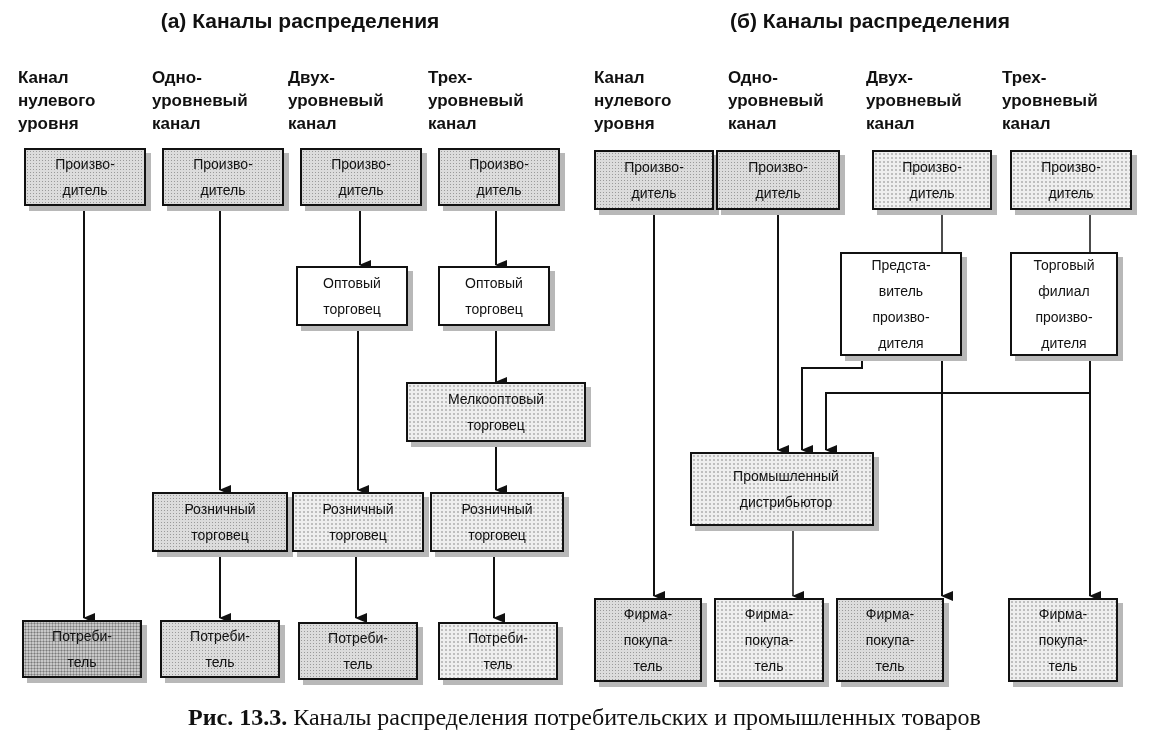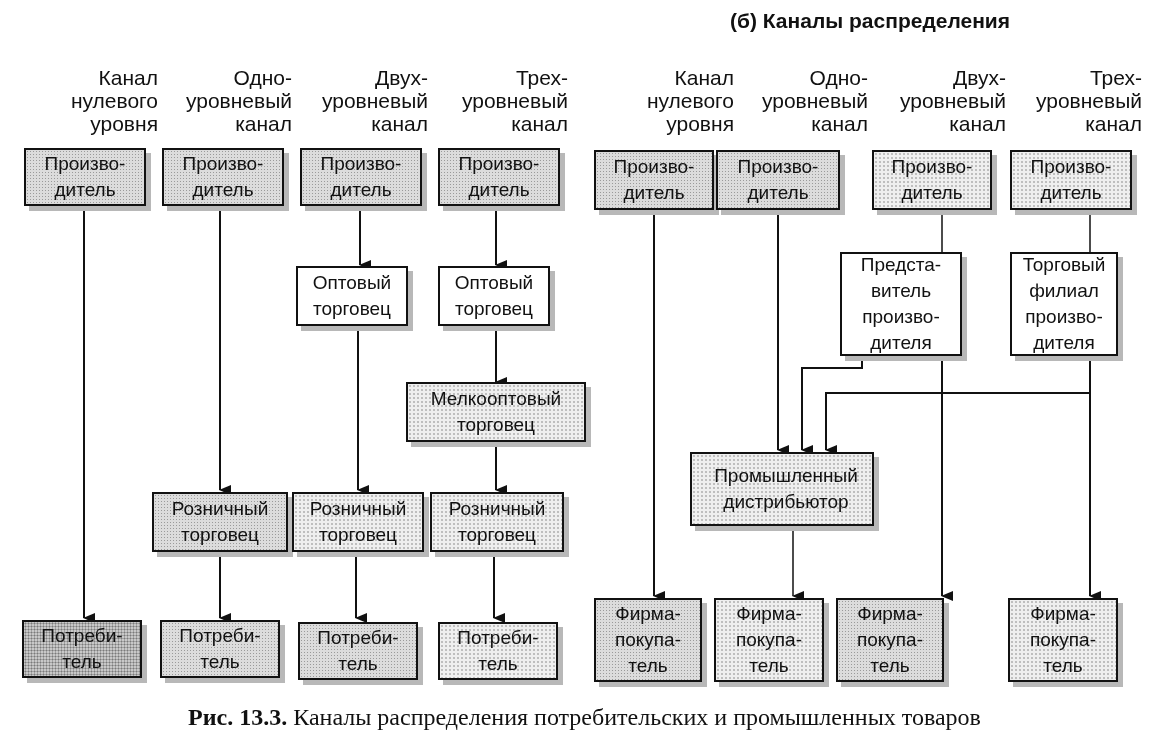--- a/index.html
+++ b/index.html
@@ -1,40 +1,41 @@
 <!DOCTYPE html>
 <html><head>
 <meta charset="utf-8">
 <style>
   html, body { margin: 0; padding: 0; background: #ffffff; }
   body { width: 1169px; height: 740px; position: relative; overflow: hidden;
          font-family: "Liberation Sans", sans-serif; color: #111; }
   .title { position: absolute; text-align: center; font-weight: bold; font-size: 21px; line-height: 26px; }
-  .colhead { position: absolute; text-align: right; font-size: 21px; line-height: 23px; width: 140px; }
-  .box { position: absolute; border: 2px solid #111; text-align: center; font-size: 19px; line-height: 26px;
+  .colhead { position: absolute; text-align: left; font-size: 17px; line-height: 23px; width: 140px; font-weight: bold; }
+  .box { position: absolute; border: 2px solid #111; text-align: center; font-size: 14px; line-height: 26px;
          box-shadow: 5px 5px 0 #b8b8b8; display: flex; flex-direction: column; justify-content: center; box-sizing: border-box; }
   .dotted { background-color: #dcdcdc;
             background-image: radial-gradient(#9a9a9a 0.8px, transparent 1px);
             background-size: 3px 3px; }
   .light { background-color: #efefef;
            background-image: radial-gradient(#bdbdbd 0.7px, transparent 1px);
            background-size: 4px 4px; }
   .white { background: #ffffff; }
   .dark { background-color: #c8c8c8;
           background-image: radial-gradient(#7a7a7a 0.9px, transparent 1.1px);
           background-size: 3px 3px; }
   .caption { position: absolute; left: 0; width: 1169px; text-align: center; top: 704px;
              font-family: "Liberation Serif", serif; font-size: 24px; }
   .caption b { font-weight: bold; }
   svg { position: absolute; left: 0; top: 0; }
 </style>
 </head>
 <body>
 
 <div class="title" style="left:60px; top:8px; width:480px;">
+  <div>(а) Каналы распределения</div>
 </div>
 <div class="title" style="left:630px; top:8px; width:480px;">
   <div>(б) Каналы распределения</div>
 </div>
 
 <div class="colhead" style="left:18px; top:66px;">
   <div>Канал</div>
   <div>нулевого</div>
   <div>уровня</div>
 </div>

